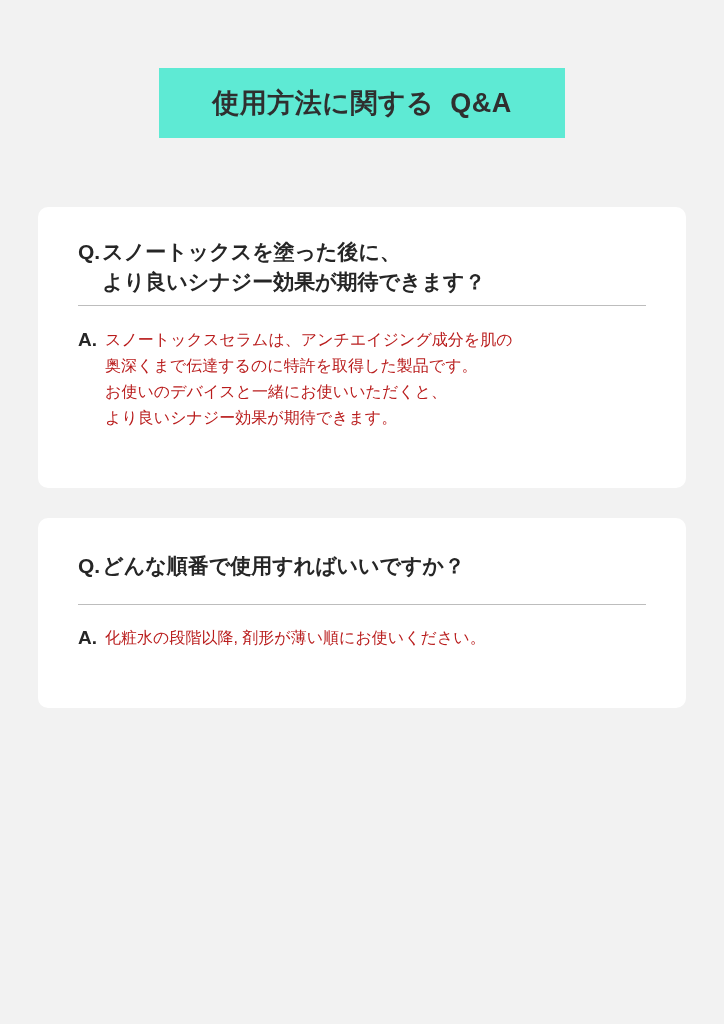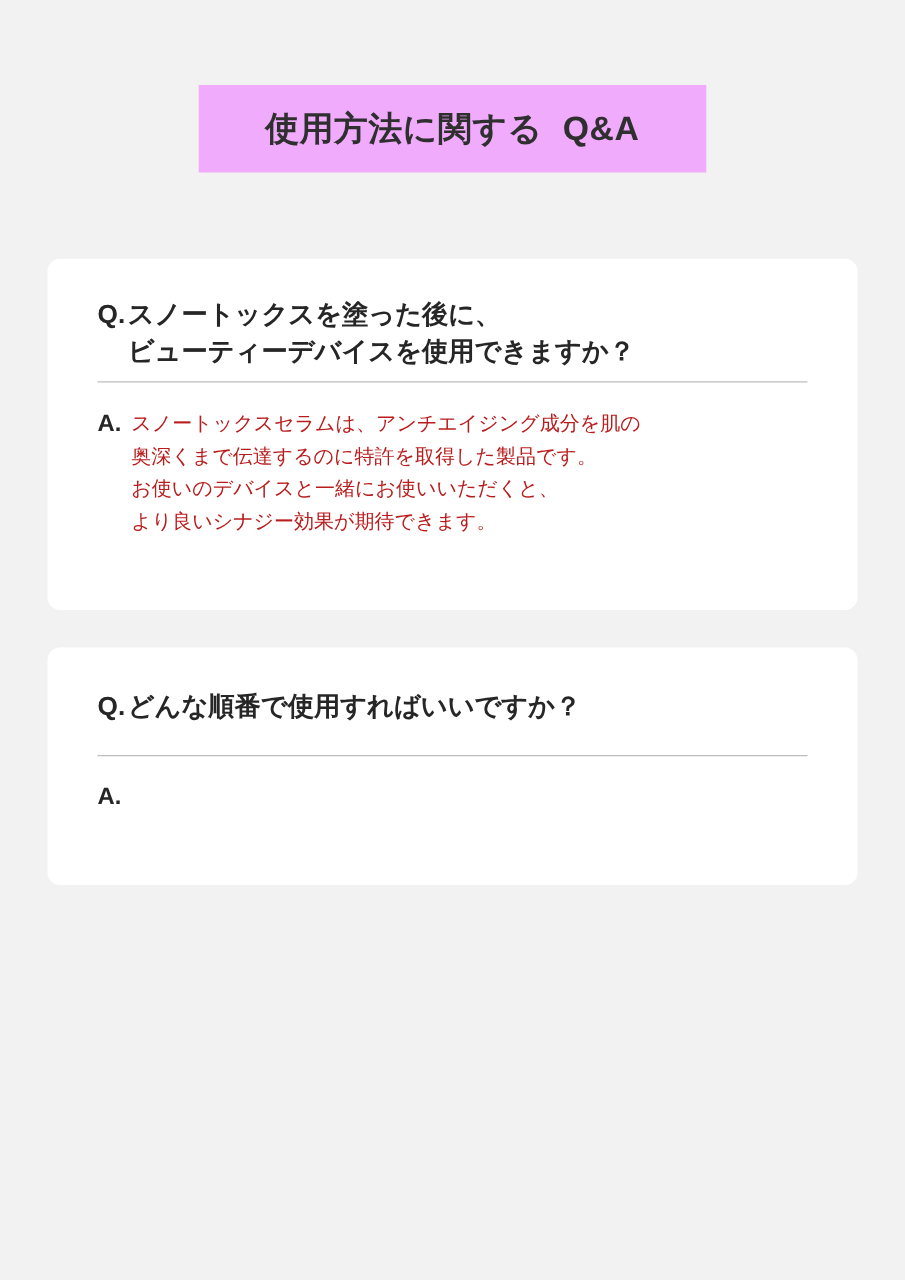--- a/index.html
+++ b/index.html
@@ -21,21 +21,21 @@
     box-sizing: border-box;
   }
 
   
   .header-banner {
     position: absolute;
     left: 159px;
     top: 68px;
     width: 406px;
     height: 70px;
-    background: #f0abfc;
+    background: #5eead4;
     display: flex;
     align-items: center;
     justify-content: center;
   }
   .header-title {
     font-size: 27px;
     font-weight: bold;
     letter-spacing: 0.5px;
     color: #2f2f2f;
     white-space: pre;
@@ -118,36 +118,37 @@
 <div class="page">
 
   <div class="header-banner">
     <div class="header-title">使用方法に関する  Q&amp;A</div>
   </div>
 
   <div class="card" id="card-1">
     <div class="q-row">
       <span class="q-mark">Q.</span>
       <span class="q-text">スノートックスを塗った後に、
-ビューティーデバイスを使用できますか？</span>
+より良いシナジー効果が期待できます？</span>
     </div>
     <div class="divider"></div>
     <div class="a-row">
       <span class="a-mark">A.</span>
       <span class="a-text">スノートックスセラムは、アンチエイジング成分を肌の
 奥深くまで伝達するのに特許を取得した製品です。
 お使いのデバイスと一緒にお使いいただくと、
 より良いシナジー効果が期待できます。</span>
     </div>
   </div>
 
   <div class="card" id="card-2">
     <div class="q-row">
       <span class="q-mark">Q.</span>
       <span class="q-text">どんな順番で使用すればいいですか？</span>
     </div>
     <div class="divider"></div>
     <div class="a-row">
       <span class="a-mark">A.</span>
+      <span class="a-text">化粧水の段階以降, 剤形が薄い順にお使いください。</span>
     </div>
   </div>
 
 </div>
 
 </body></html>

